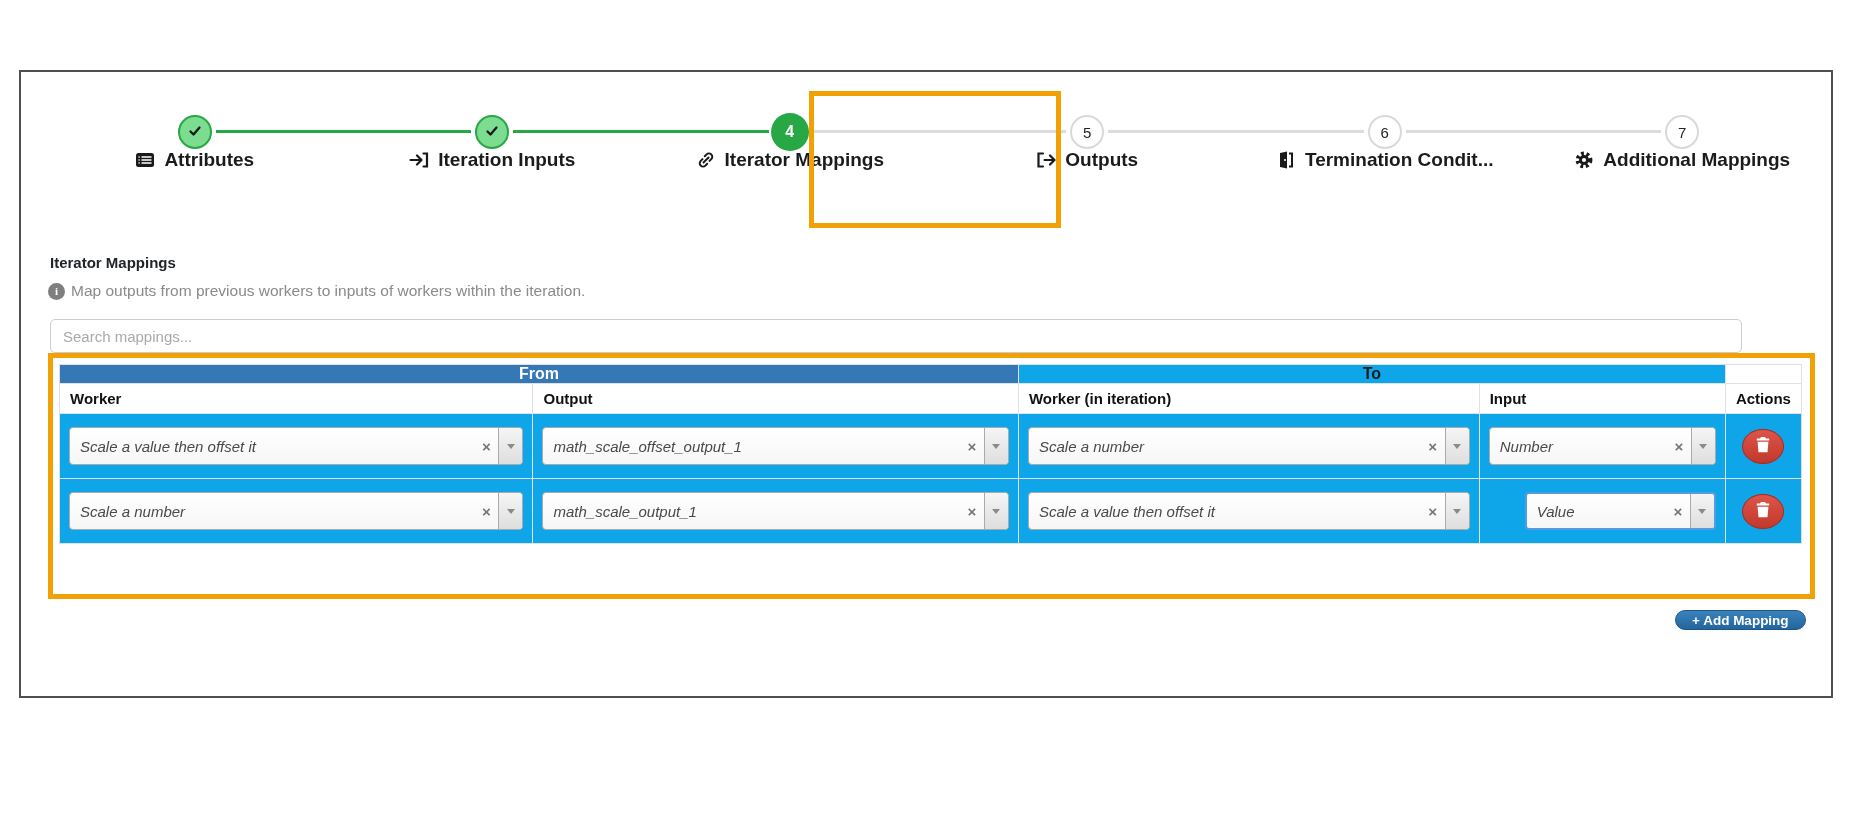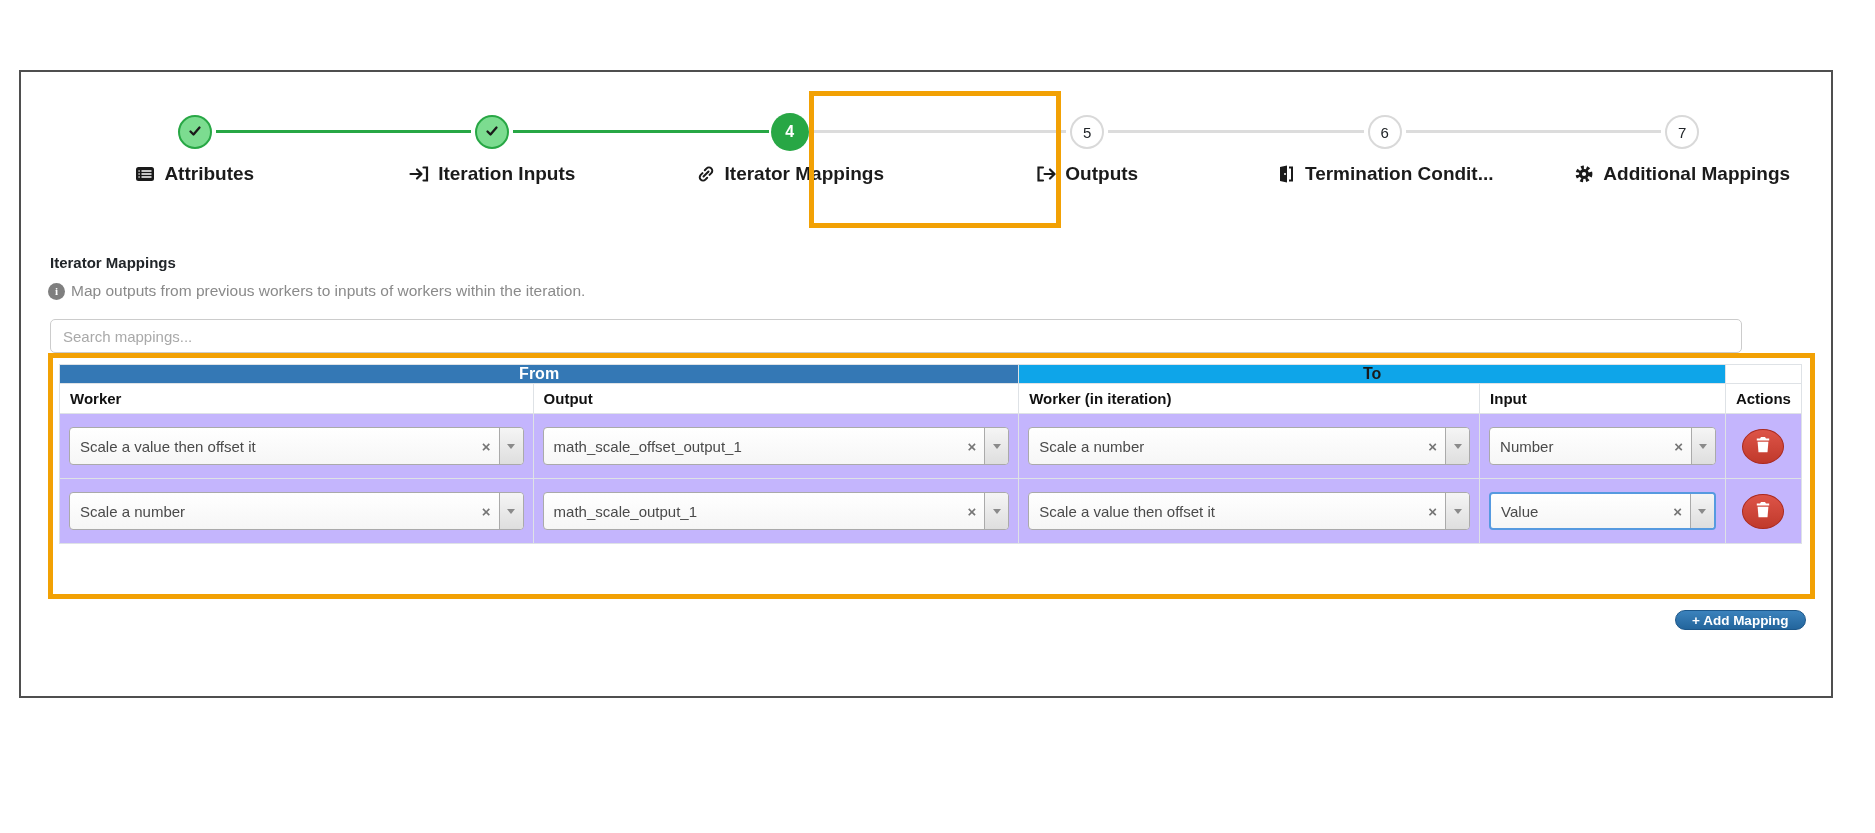--- a/index.html
+++ b/index.html
@@ -15,21 +15,21 @@
   .step + .step::before { content:""; position:absolute; top:15px; height:3px;
       left:calc(-50% + 21px); width:calc(100% - 42px); background:#dcdcdc; z-index:0; }
   .step.line-green::before { background:#28a745; }
   .circle { position:relative; z-index:1; width:34px; height:34px; border-radius:50%;
       margin:0 auto; display:flex; align-items:center; justify-content:center;
       background:#fff; font-size:15px; color:#212529; }
   .step.complete .circle { background:#7cdc90; border:2px solid #28a745; }
   .step.current .circle  { background:#28a745; color:#fff; font-weight:bold; font-size:16px;
       width:38px; height:38px; margin-top:-2px; margin-bottom:-2px; }
   .step.upcoming .circle { border:2px solid #d9d9d9; }
-  .step-label { margin-top:14px; display:flex; align-items:center; justify-content:center;
+  .step-label { display:flex; align-items:center; justify-content:center;
       gap:9px; font-size:19px; font-weight:bold; color:#1b1b1b; white-space:nowrap; }
   .step-label .icn { display:flex; align-items:center; }
 
   
   .annotation { position:absolute; border:5px solid #F2A104; background:transparent; z-index:5; pointer-events:none; }
   .anno-step  { left:788px; top:19px;  width:252px;  height:137px; }
   .anno-table { left:27px;  top:281px; width:1767px; height:246px; }
 
   
   .sec-title { position:absolute; left:29px; top:182px; font-size:15px; font-weight:bold; color:#212529; }
@@ -44,27 +44,27 @@
   .search::placeholder { color:#a9a9a9; }
 
   
   .map-table { position:absolute; left:38px; top:292px; width:1743px; border-collapse:collapse; background:#fff; }
   .map-table th, .map-table td { border:1px solid #dee2e6; }
   .th-from { background:#3478b5; color:#fff; }
   .th-to   { background:#0ea5e9; color:#1a1a1a; }
   .th-blank{ background:#fff; }
   .cols-row th { height:30px; font-size:15px; font-weight:bold; color:#111;
                  text-align:left; padding:0 10px; background:#fff; }
-  .map-table tbody td { height:65px; padding:0 9px; vertical-align:middle; background:#c4b5fd; }
+  .map-table tbody td { height:65px; padding:0 9px; vertical-align:middle; background:#0ea5e9;font-style:italic; }
   .cell-actions { text-align:center; }
 
   
   .sel { display:flex; align-items:center; height:38px; border:1px solid #aaa; border-radius:4px;
          background:linear-gradient(#ffffff,#f6f6f6); overflow:hidden; cursor:pointer; }
-  .sel.focused { border:2px solid #569ae0; }
+  .sel.focused { border:2px solid #569ae0;margin-left:36px; }
   .sel-text  { flex:1; padding:0 10px; font-size:15px; color:#4a4a4a; white-space:nowrap; overflow:hidden; }
   .sel-clear { color:#767676; font-weight:bold; font-size:15px; padding:0 8px; }
   .sel-arrow { width:24px; align-self:stretch; border-left:1px solid #aaa;
                background:linear-gradient(#f5f5f5,#dedede); display:flex; align-items:center;
                justify-content:center; border-radius:0 3px 3px 0; }
   .tri { width:0; height:0; border-left:4px solid transparent; border-right:4px solid transparent;
          border-top:5px solid #8a8a8a; }
 
   .del-btn { width:42px; height:35px; border-radius:50%; border:1px solid #ab2a1f;
              background:linear-gradient(#dd5448,#c0392b); display:inline-flex;

